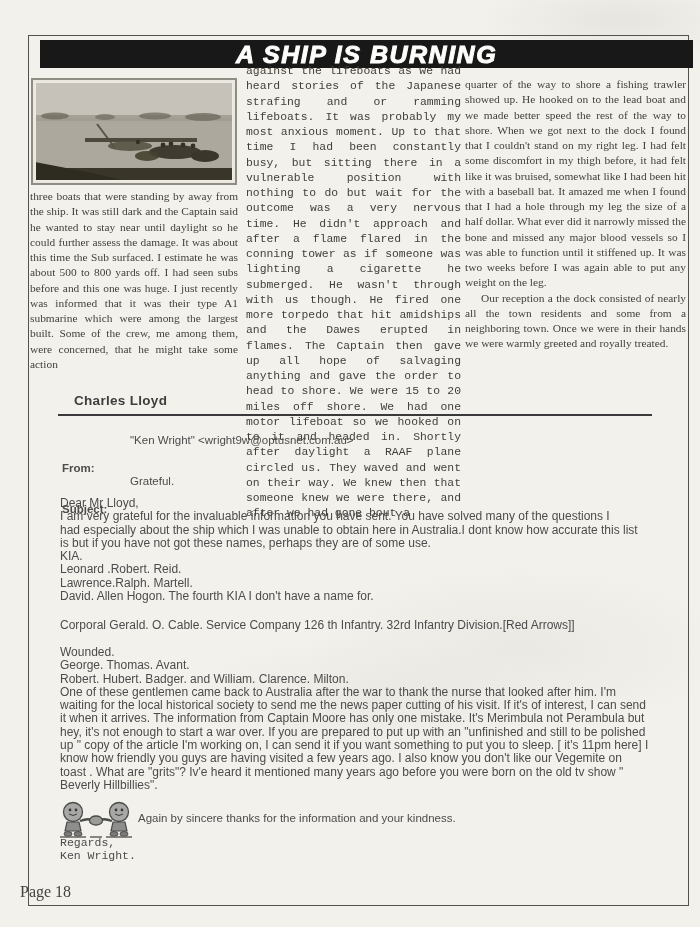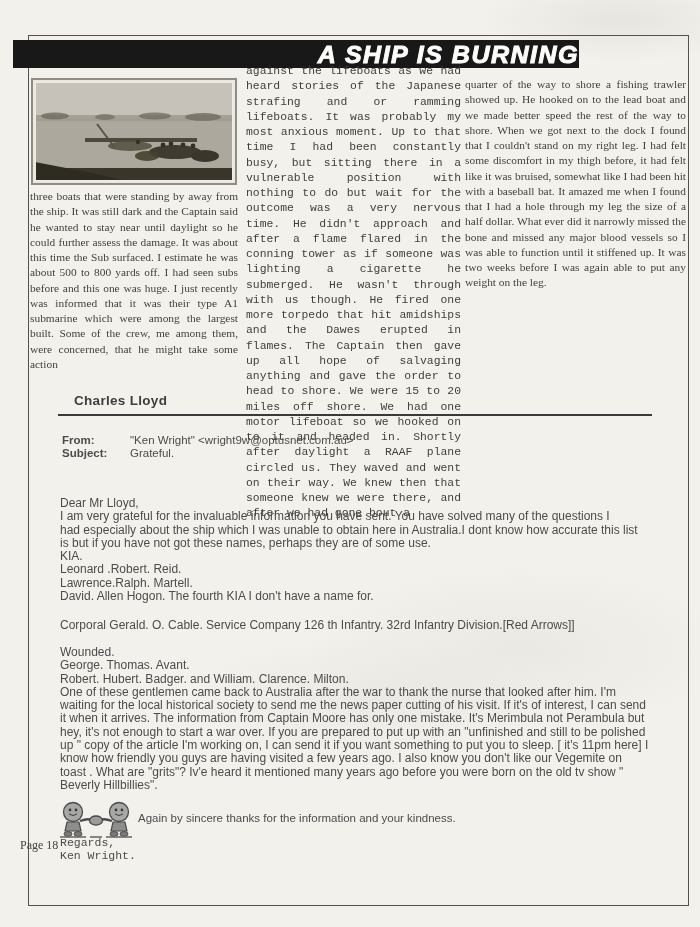--- a/index.html
+++ b/index.html
@@ -13,23 +13,23 @@
       #f3f1ec;
     font-family: "Liberation Sans", sans-serif;
     overflow: hidden;
     color: #3c3a35;
   }
   .frame {
     position: absolute; left: 28px; top: 35px; width: 659px; height: 869px;
     border: 1px solid #55524c;
   }
   .banner {
-    position: absolute; left: 13px; top: 40px; width: 566px; height: 28px;
+    position: absolute; left: 40px; top: 40px; width: 653px; height: 28px;
     background: #181818;
-    display: flex; align-items: center; justify-content: flex-end;
+    display: flex; align-items: center; justify-content: center;
   }
   .banner span {
     color: #fdfdfb;
     font-family: "Liberation Sans", sans-serif;
     font-weight: bold; font-style: italic;
     font-size: 25px; letter-spacing: 1.5px;
     -webkit-text-stroke: 1px #fdfdfb;
     transform: scaleY(0.95);
     white-space: nowrap;
   }
@@ -58,21 +58,21 @@
     font-weight: bold; font-size: 13.5px; color: #3e3e3e;
     letter-spacing: 0.3px;
     margin-left: 12px;
   }
   .heading-rule {
     position: absolute; left: 58px; top: 414px; width: 594px; height: 2px;
     background: #3a3a3a;
   }
   .email-headers { position: absolute; left: 62px; top: 434px; font-size: 11.5px; color: #4c4c4c; }
   .hdr-row { display: flex; line-height: 13.2px; }
-  .hdr-label { width: 68px; font-weight: bold; }
+  .hdr-label { width: 68px; font-weight: bold; margin-top: 28px; }
   .hdr-value { white-space: nowrap; }
   .email-body {
     position: absolute; left: 60px;
     font-size: 12px; line-height: 13.3px; color: #4c4c4c;
     white-space: pre-line; width: 610px;
   }
   .block1 { top: 497px; }
   .block2 { top: 619px; }
   .block3 { top: 646px; }
   .clipart { position: absolute; left: 58px; top: 801px; width: 76px; height: 38px; }
@@ -80,23 +80,23 @@
     position: absolute; left: 138px; top: 812px;
     font-size: 11.5px; color: #4c4c4c;
   }
   .signoff {
     position: absolute; left: 60px; top: 836px;
     font-size: 11.5px; line-height: 13.3px; color: #4c4c4c;
     white-space: pre-line;
     font-family: Liberation Mono, monospace;
   }
   .footer {
-    position: absolute; left: 20px; top: 838px;
+    position: absolute; left: 20px; top: 883px;
     font-family: "Liberation Serif", "DejaVu Serif", serif;
-    font-size: 12px; color: #45423c;
+    font-size: 16px; color: #45423c;
   }
 </style>
 </head>
 <body>
 
 <div class="page">
 
   <div class="frame"></div>
 
   <div class="banner">
@@ -131,20 +131,21 @@
   </div>
 
   <div class="col col1">
     <p>three boats that were standing by away from the ship. It was still dark and the Captain said he wanted to stay near until daylight so he could further assess the damage.  It was about this time the Sub surfaced.  I estimate he was about 500 to 800 yards off.  I had seen subs before and this one was huge. I just recently was informed that it was their type A1 submarine which were among the largest built. Some of the crew, me among them, were concerned,  that he might take some action</p>
   </div>
   <div class="col col2">
     <p>against the lifeboats as we had heard stories of the Japanese strafing and or ramming lifeboats. It was probably my most anxious moment.  Up to that time I had been constantly busy, but sitting there  in a vulnerable position with nothing to do but wait for the outcome was a very nervous time.  He didn't approach and after a flame flared in the conning tower as if someone was lighting a cigarette he submerged.   He wasn't through with us though. He fired one more torpedo that hit amidships and the Dawes erupted in flames. The Captain then gave up all hope of salvaging anything and gave the order to head to shore.  We were 15 to 20 miles off shore.  We had one motor lifeboat so we hooked on to it and headed in.  Shortly after daylight a RAAF plane circled us. They waved and went on their way. We knew then that someone knew we were there, and after we had gone bout a</p>
   </div>
   <div class="col col3">
     <p>quarter of the way to shore a fishing trawler showed up.  He hooked on to the lead boat and we made better speed the rest of the way to shore.  When we got next to the dock I found that I couldn't stand on my right leg.  I had felt some discomfort in my thigh before, it had felt like it was bruised, somewhat like I had been hit with a baseball bat. It amazed me when  I found that  I had a hole through my leg the size of a half dollar.  What ever did it narrowly missed the bone and missed any major blood vessels so I was able to function until it stiffened up.  It was two weeks before I was again able to put any weight on the leg.</p>
+    <p class="indent">Our reception a the dock consisted of nearly all the town residents and some from a neighboring town.  Once we were in their hands we were warmly greeted and royally treated.</p>
   </div>
 
   <div class="email-heading">Charles Lloyd</div>
   <div class="heading-rule"></div>
 
   <div class="email-headers">
     <div class="hdr-row">
       <span class="hdr-label">From:</span>
       <span class="hdr-value">"Ken Wright" &lt;wright9w@optusnet.com.au&gt;</span>
     </div>

